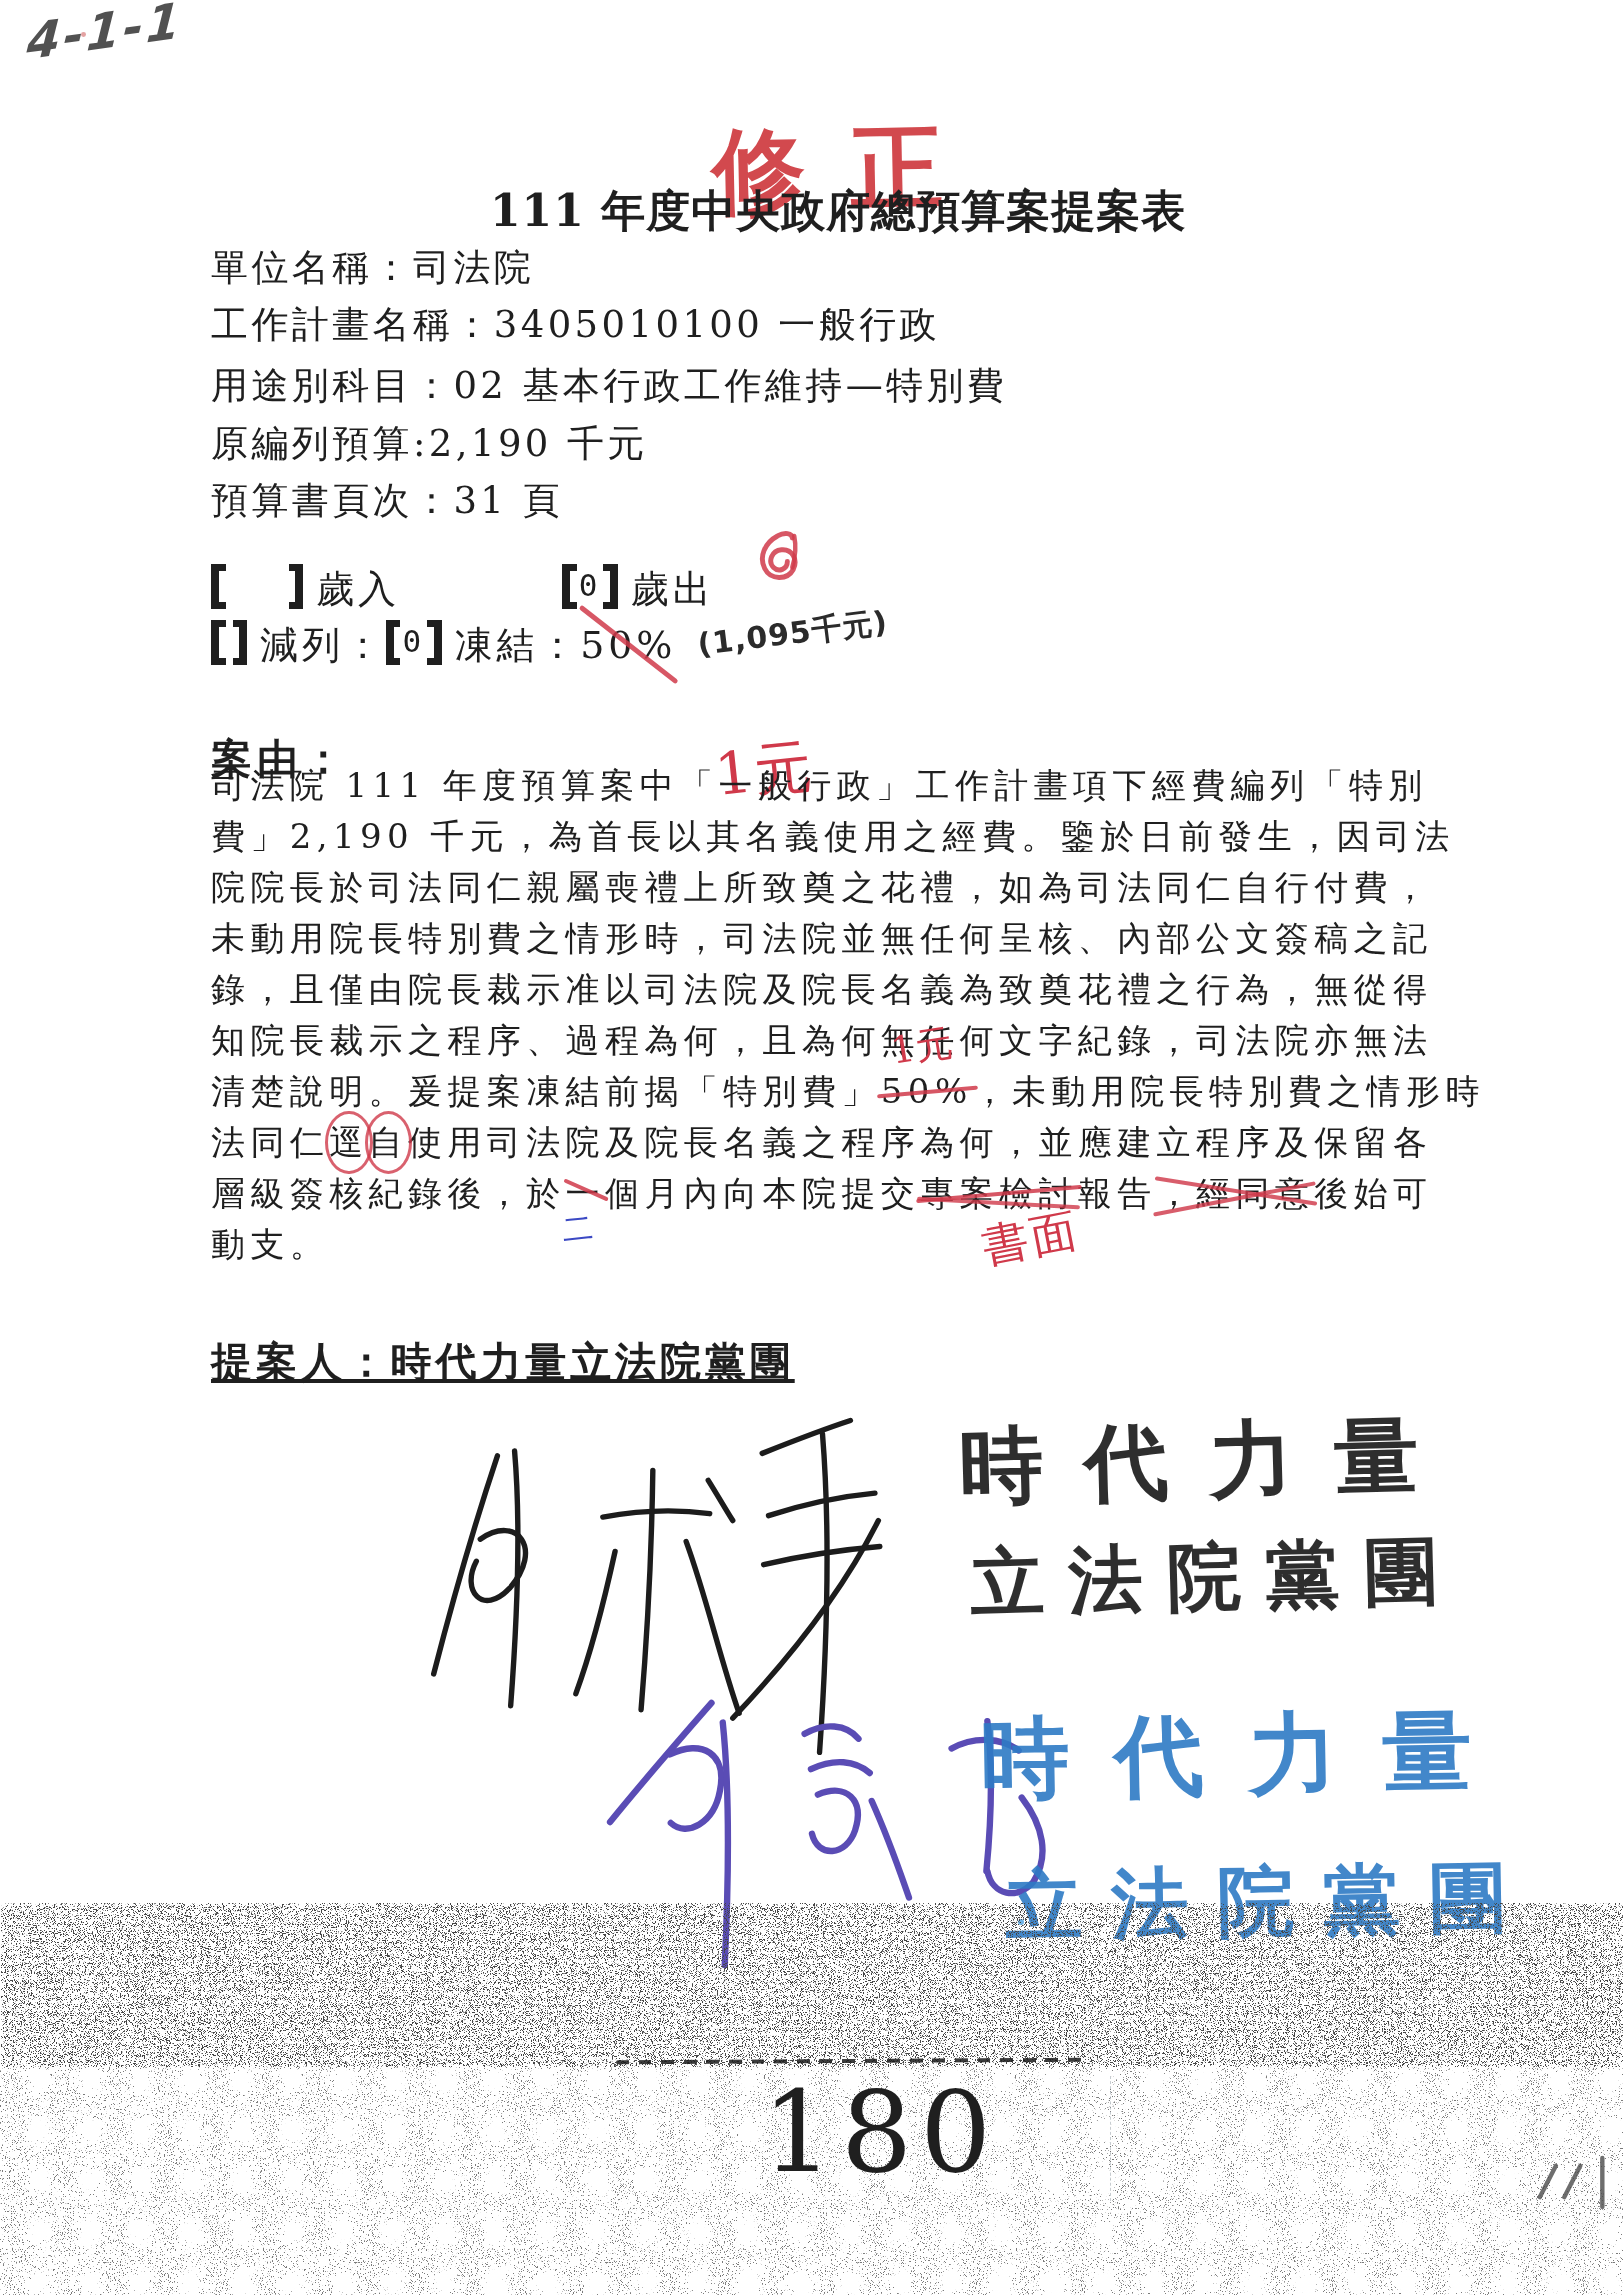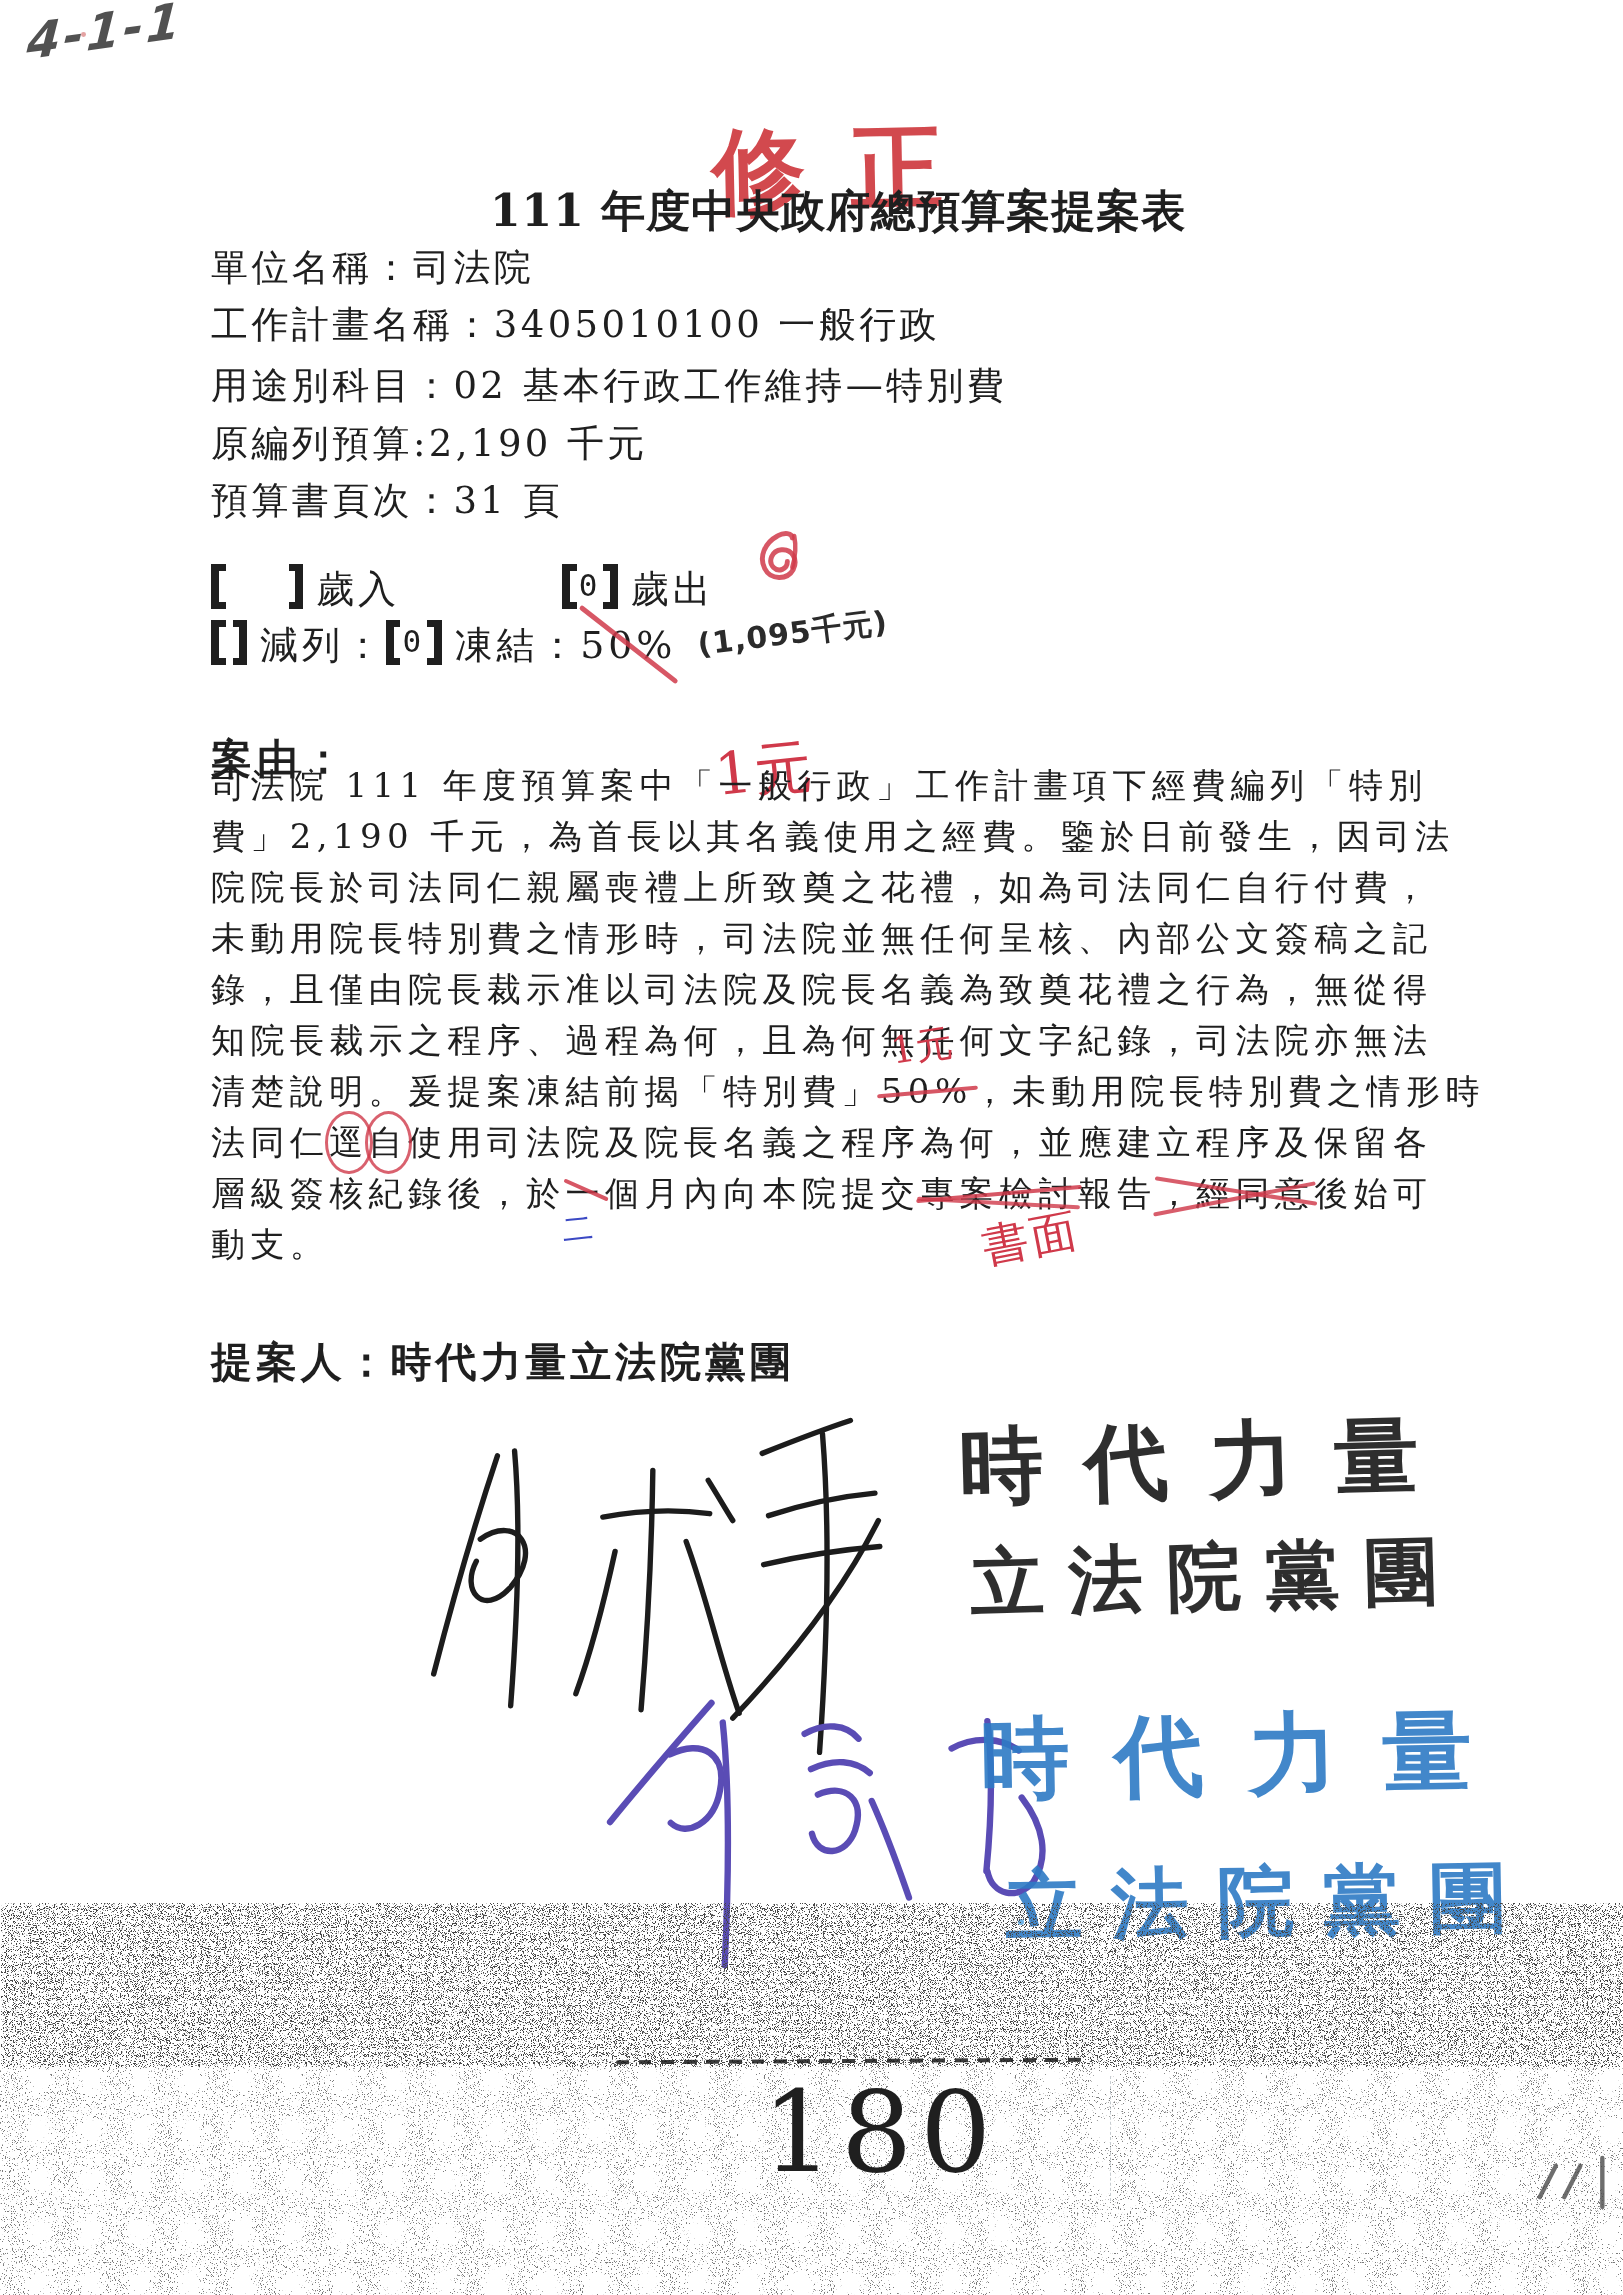--- a/index.html
+++ b/index.html
@@ -62,21 +62,21 @@
   .circle-red{position:relative;display:inline-block;}
   .circle-red::after{content:"";position:absolute;inset:-5.9px -3.9px;border:3.9px solid rgba(208,57,74,.8);border-radius:50%;}
 
   .anno-above{position:absolute;top:-45px;left:9.8px;font-size:37px;color:#d0394a;
     transform:rotate(-9deg);letter-spacing:1px;white-space:nowrap;}
   .anno-below-blue{position:absolute;top:35px;left:-3.9px;font-size:31px;color:#3b49c4;
     transform:rotate(-6deg);white-space:nowrap;}
   .red-note-report{left:982px;top:1208px;font-size:46px;color:#d0394a;transform:rotate(-11deg);
     letter-spacing:2.9px;font-weight:500;}
 
-  .proposer{left:211px;top:1335px;font-size:41px;font-weight:700;letter-spacing:3.9px;white-space:nowrap;}
+  .proposer{left:211px;top:1335px;font-size:41px;font-weight:700;letter-spacing:3.9px;white-space:nowrap;text-decoration:underline;}
 
   .stamp{white-space:nowrap;font-weight:700;}
   .stamp .s1,.stamp .s2{position:absolute;white-space:nowrap;}
   .stamp-black{left:952px;top:1404px;width:549px;height:235px;transform:rotate(-1.5deg);color:#1f1f1f;opacity:.93;}
   .stamp-black .s1{left:8.8px;top:0;font-size:84px;letter-spacing:41px;}
   .stamp-black .s2{left:16.7px;top:124px;font-size:74px;letter-spacing:24.5px;}
   .stamp-blue{left:975px;top:1695px;width:579px;height:275px;transform:rotate(-1deg);color:#2e7bc5;opacity:.9;}
   .stamp-blue .s1{left:6.9px;top:0;font-size:89px;letter-spacing:45px;}
   .stamp-blue .s2{left:29px;top:156px;font-size:77px;letter-spacing:29px;}
 

